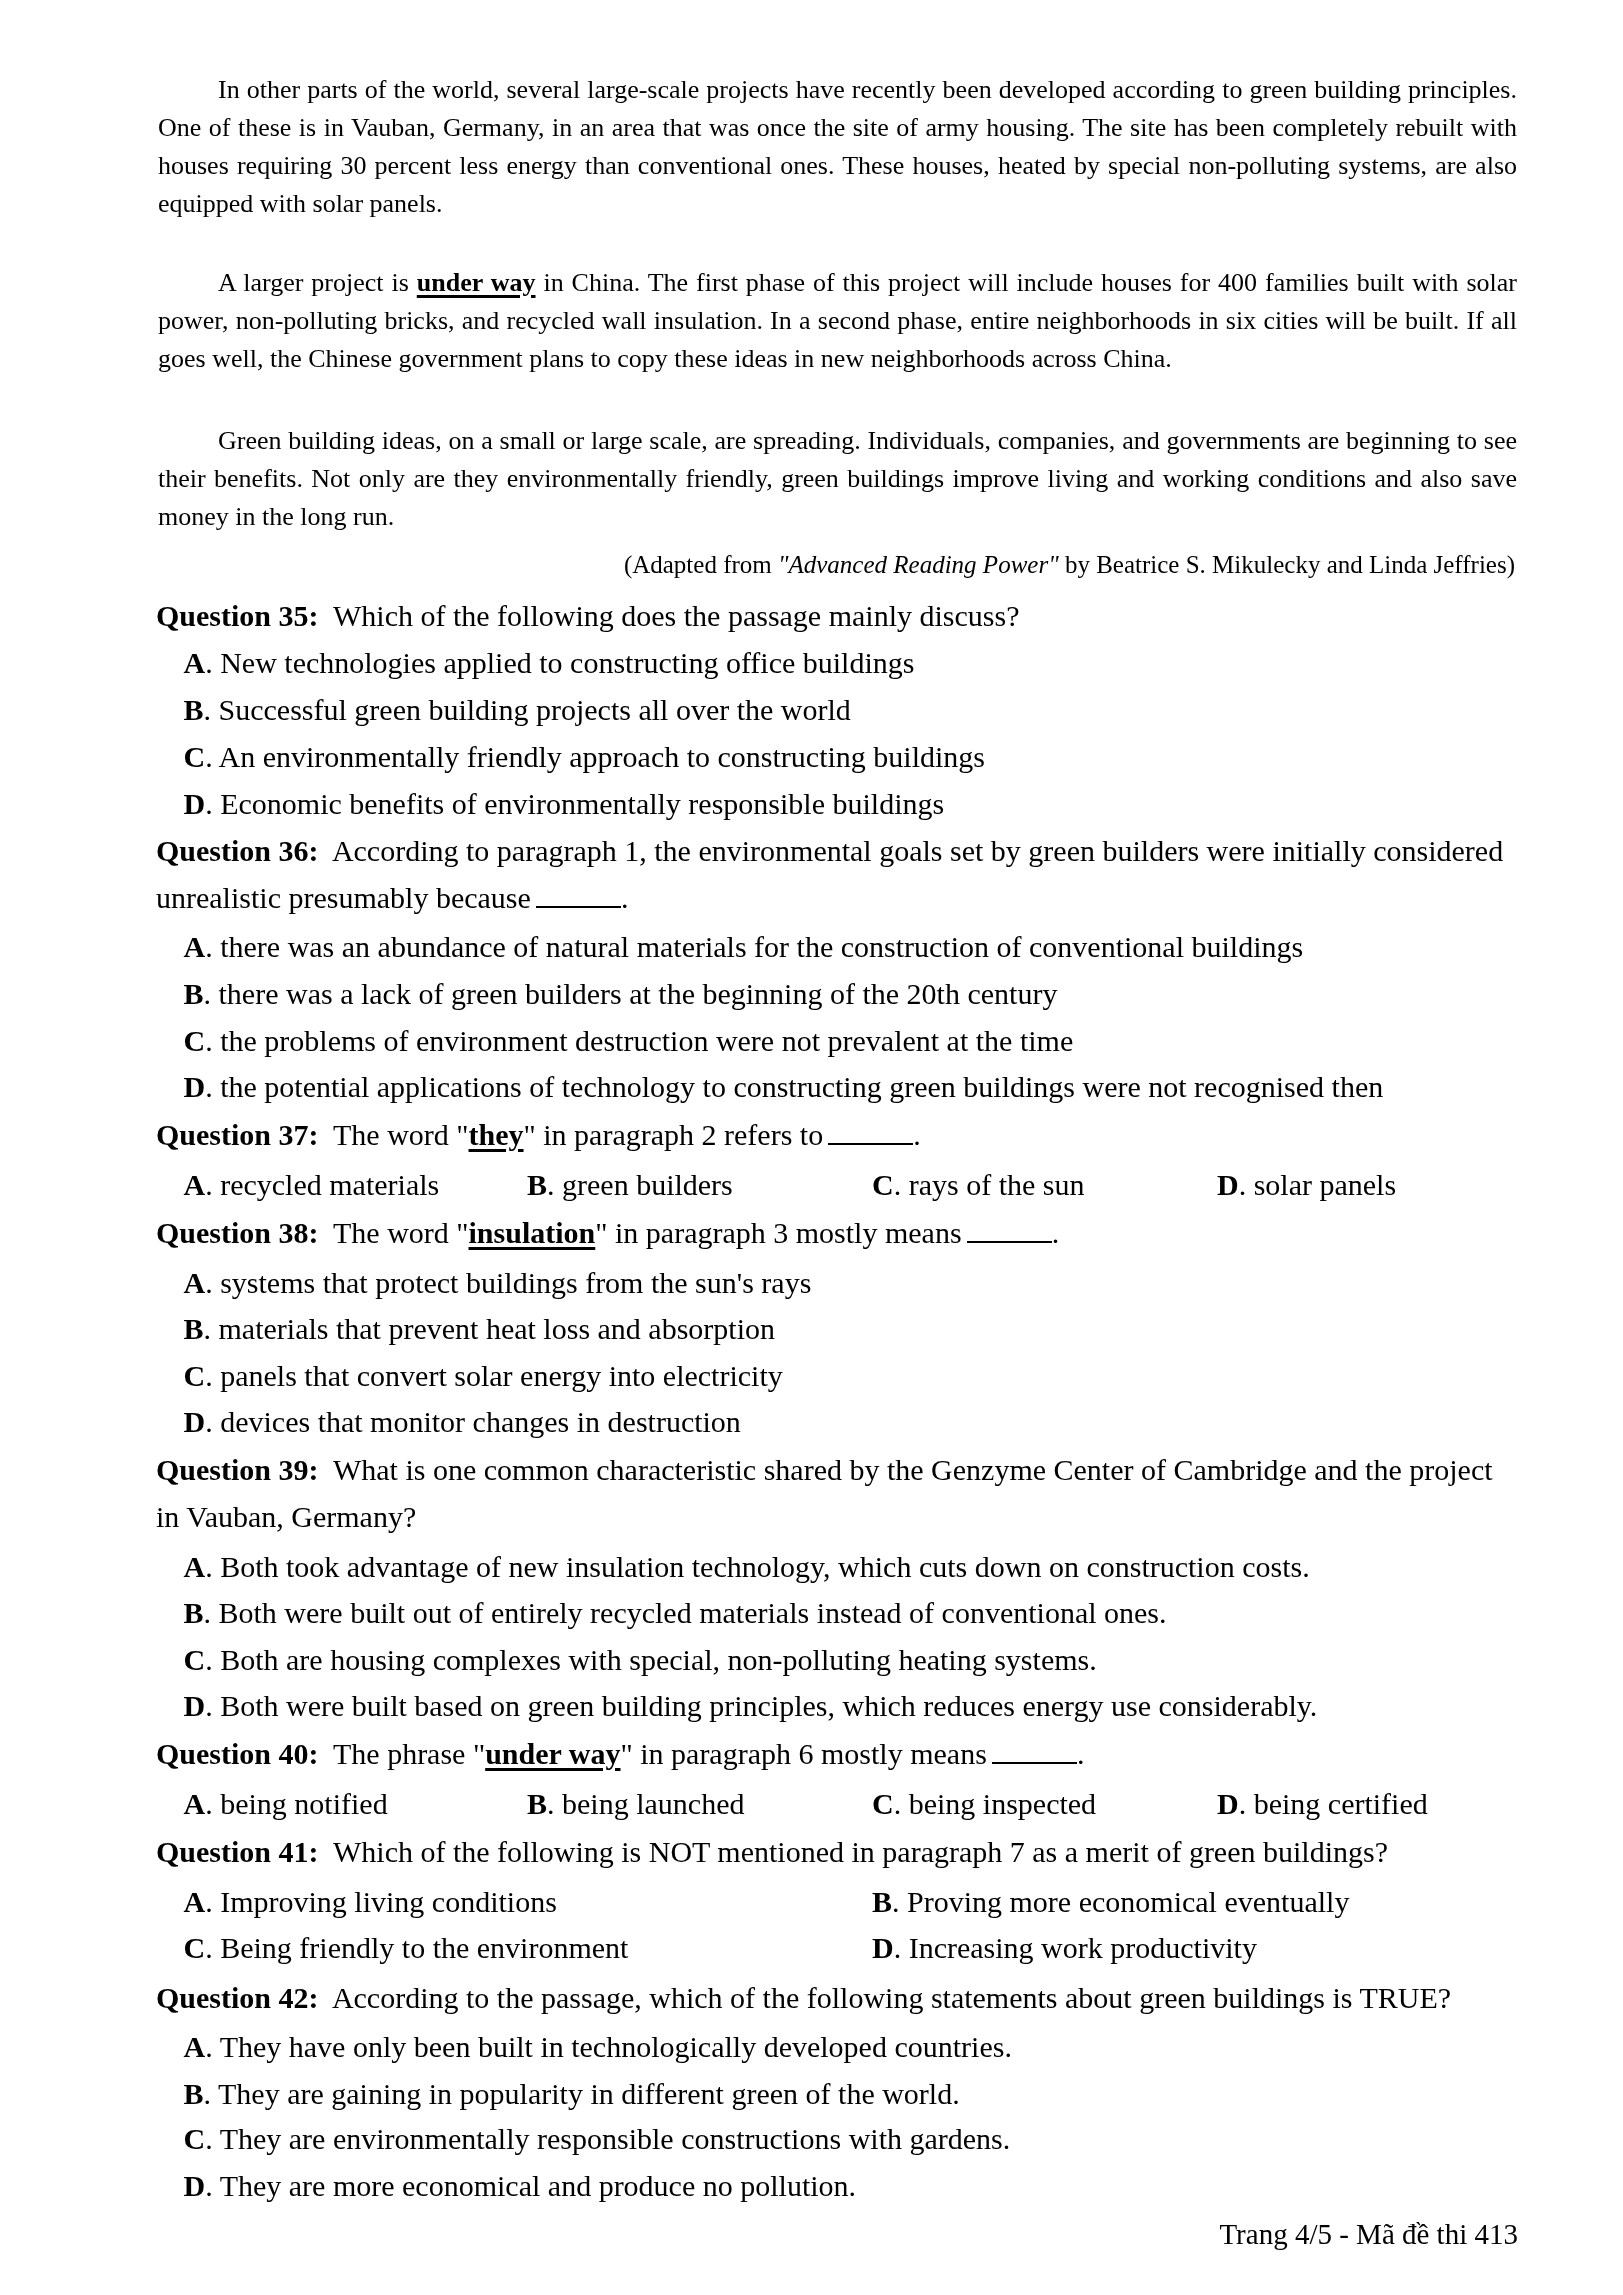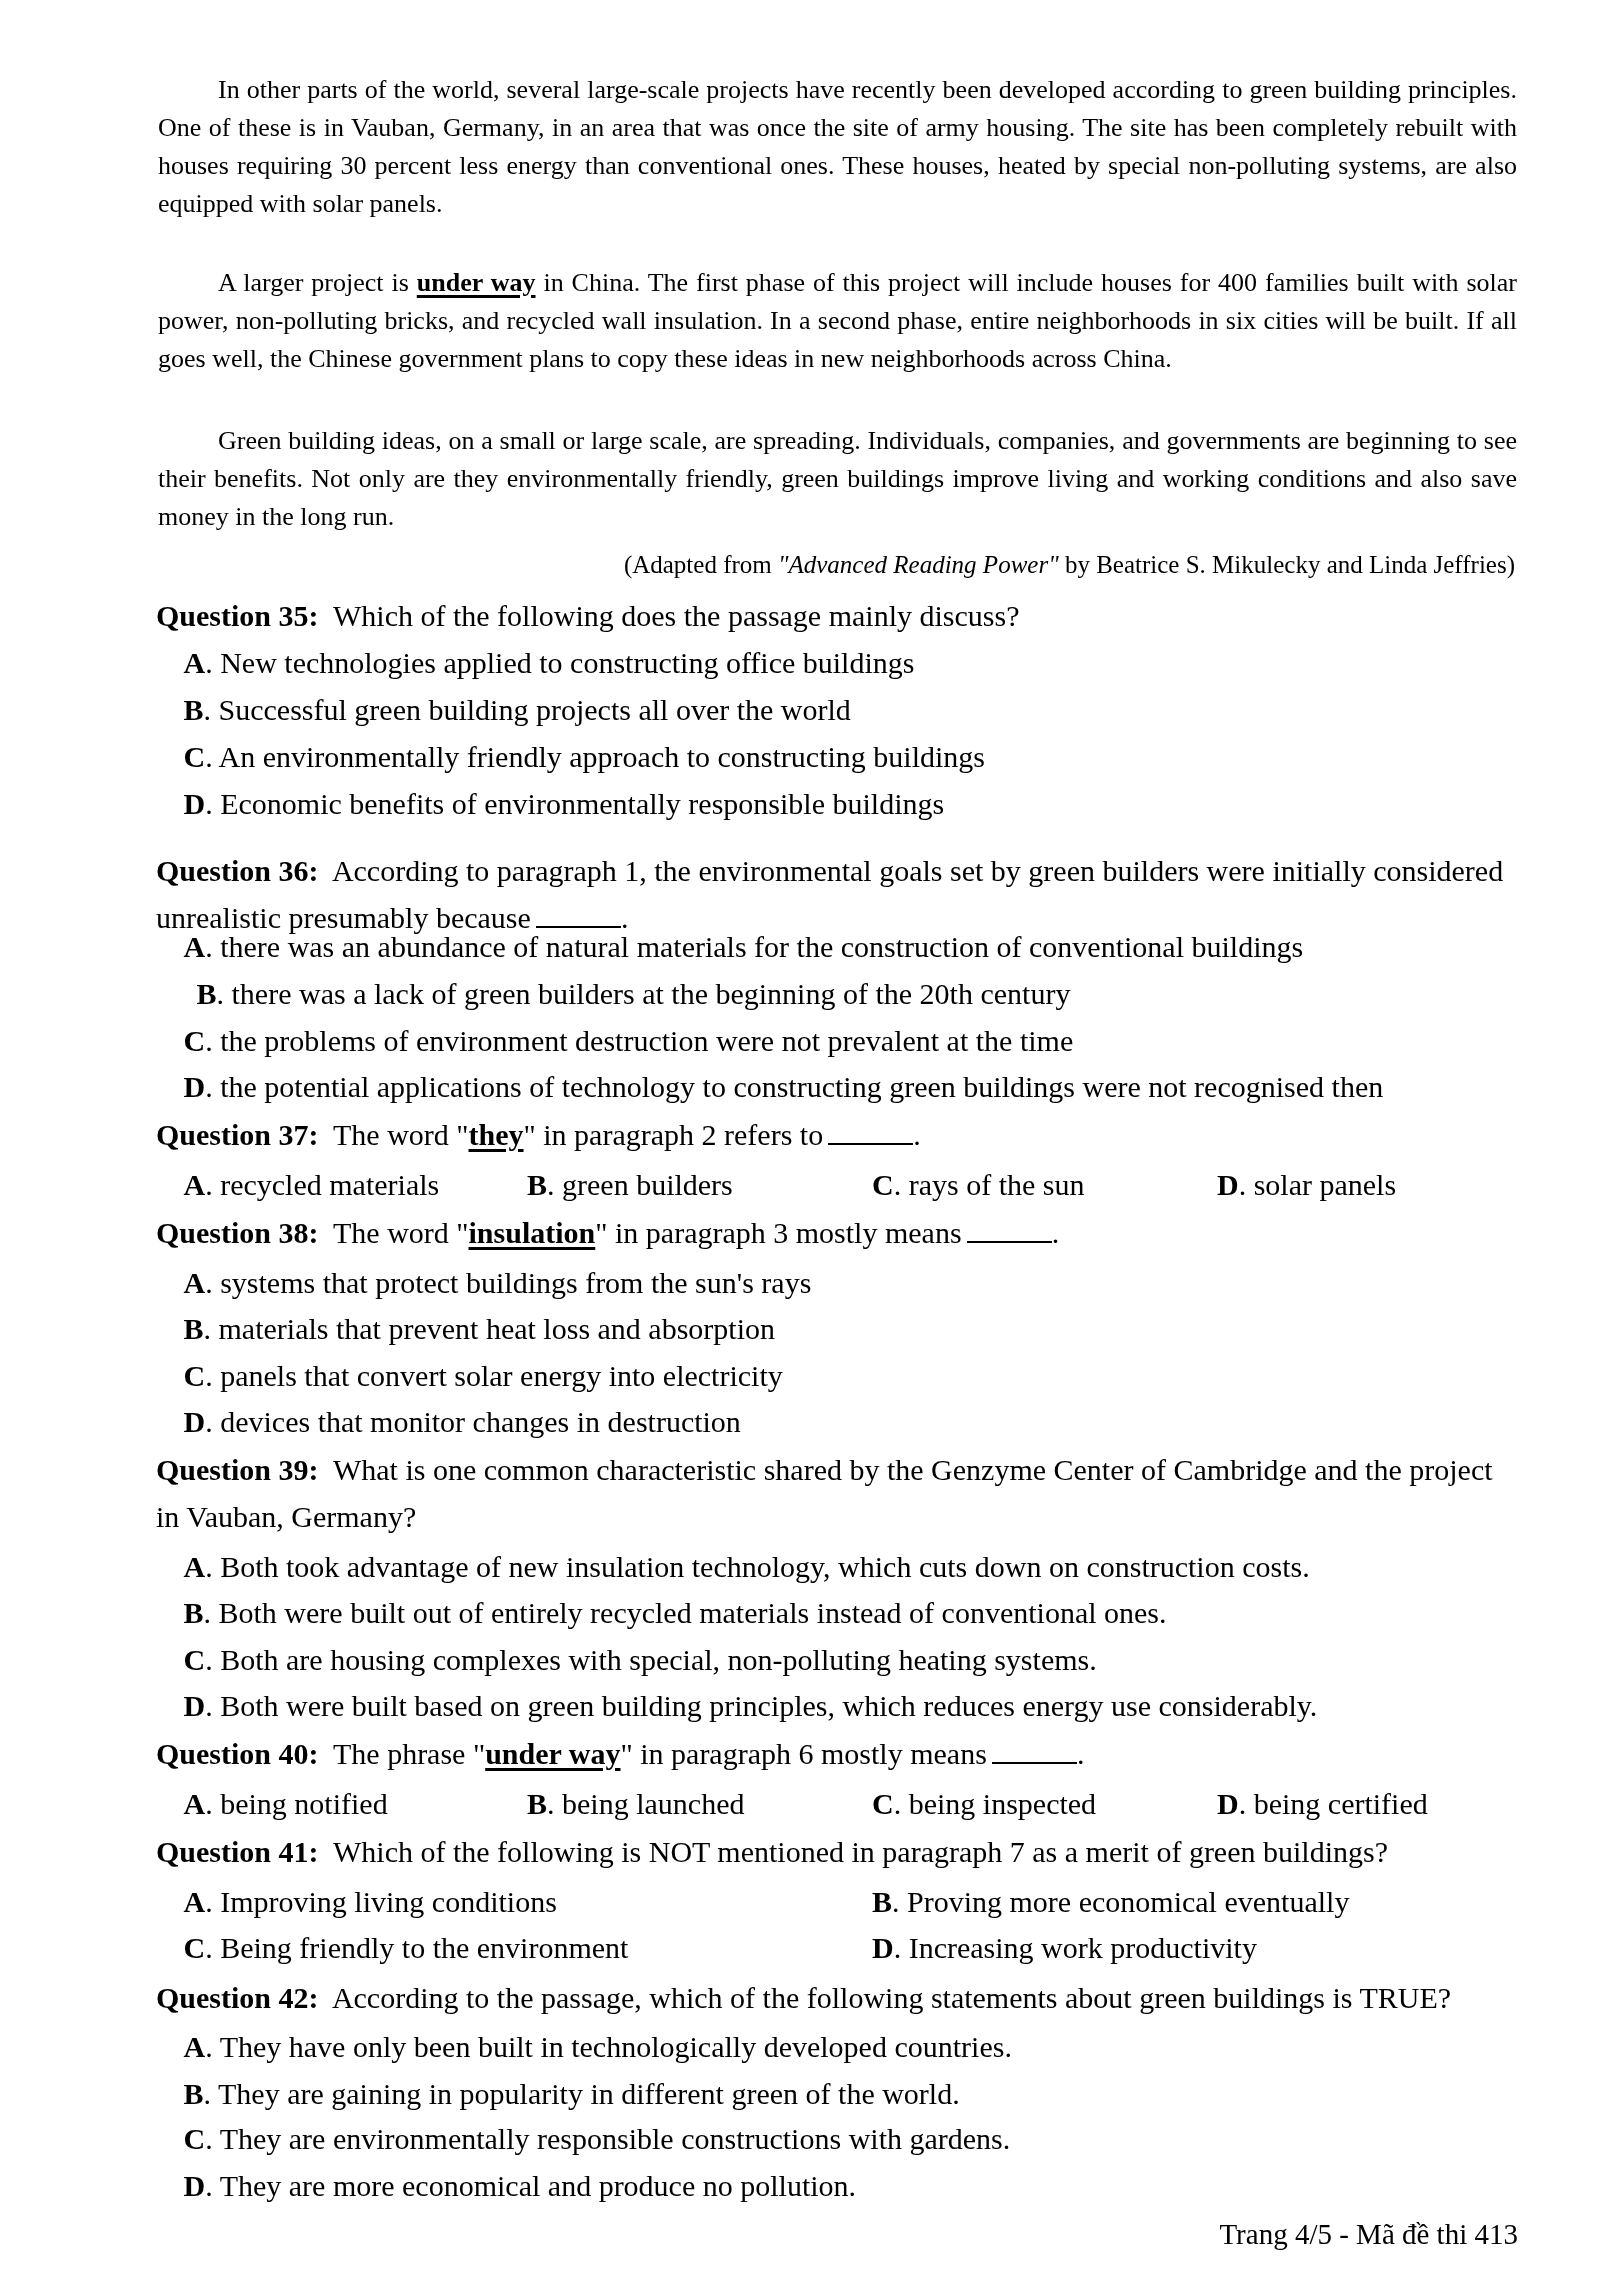--- a/index.html
+++ b/index.html
@@ -50,26 +50,26 @@
 
   <div class="q" style="top:592px;">
     <span class="qlabel">Question 35:</span>&nbsp;
     <span class="qtext">Which of the following does the passage mainly discuss?</span>
   </div>
   <div class="opt" style="left:27.5px; top:643px;"><span class="letter">A</span>. <span>New technologies applied to constructing office buildings</span></div>
   <div class="opt" style="left:27.5px; top:690px;"><span class="letter">B</span>. <span>Successful green building projects all over the world</span></div>
   <div class="opt" style="left:27.5px; top:737px;"><span class="letter">C</span>. <span>An environmentally friendly approach to constructing buildings</span></div>
   <div class="opt" style="left:27.5px; top:784px;"><span class="letter">D</span>. <span>Economic benefits of environmentally responsible buildings</span></div>
 
-  <div class="q" style="top:827px;margin-top:20px;">
+  <div class="q" style="top:827px;">
     <span class="qlabel">Question 36:</span>&nbsp;
     <span class="qtext">According to paragraph 1, the environmental goals set by green builders were initially considered unrealistic presumably because</span><span class="blank"></span><span>.</span>
   </div>
   <div class="opt" style="left:27.5px; top:927px;"><span class="letter">A</span>. <span>there was an abundance of natural materials for the construction of conventional buildings</span></div>
-  <div class="opt" style="left:27.5px; top:974px;margin-left:13px;"><span class="letter">B</span>. <span>there was a lack of green builders at the beginning of the 20th century</span></div>
+  <div class="opt" style="left:27.5px; top:974px;"><span class="letter">B</span>. <span>there was a lack of green builders at the beginning of the 20th century</span></div>
   <div class="opt" style="left:27.5px; top:1021px;"><span class="letter">C</span>. <span>the problems of environment destruction were not prevalent at the time</span></div>
   <div class="opt" style="left:27.5px; top:1067px;"><span class="letter">D</span>. <span>the potential applications of technology to constructing green buildings were not recognised then</span></div>
 
   <div class="q" style="top:1111px;">
     <span class="qlabel">Question 37:</span>&nbsp;
     <span>The word "</span><span class="kw">they</span><span>" in paragraph 2 refers to</span><span class="blank"></span><span>.</span>
   </div>
   <div class="opt" style="left:27.5px; top:1165px;"><span class="letter">A</span>. <span>recycled materials</span></div>
   <div class="opt" style="left:371px; top:1165px;"><span class="letter">B</span>. <span>green builders</span></div>
   <div class="opt" style="left:716px; top:1165px;"><span class="letter">C</span>. <span>rays of the sun</span></div>

